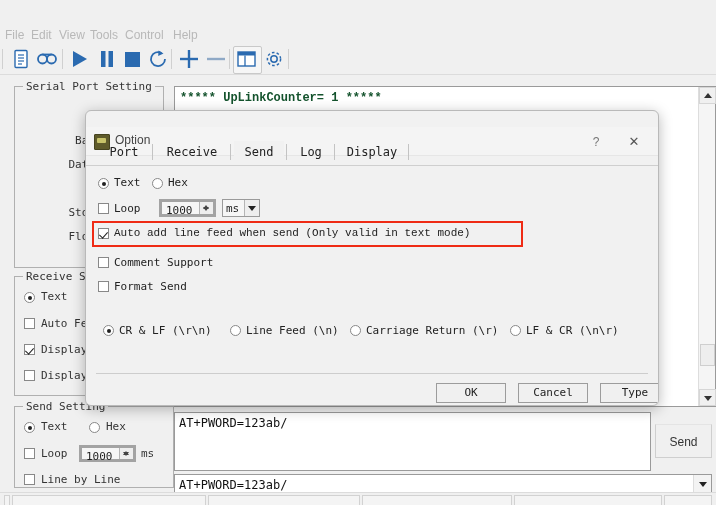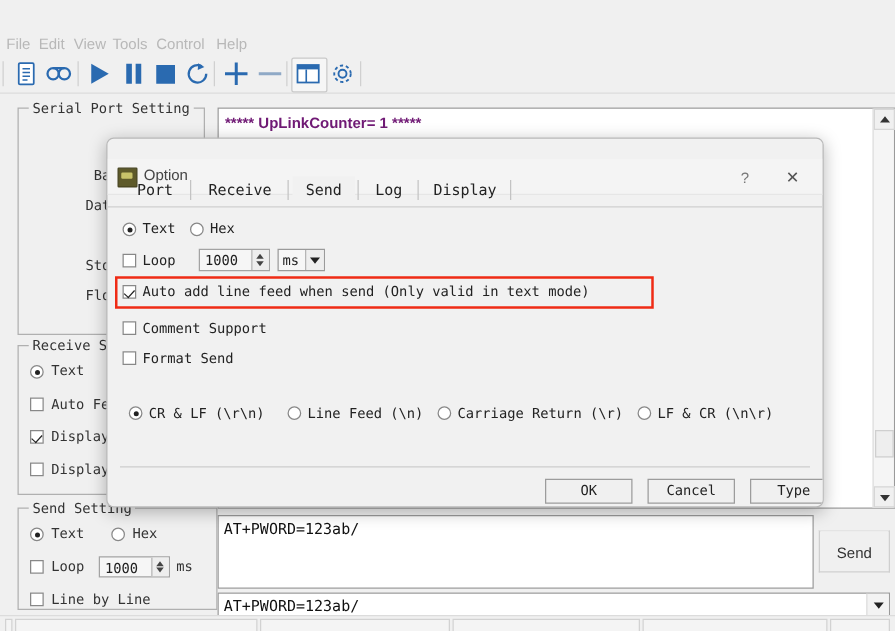--- a/index.html
+++ b/index.html
@@ -95,21 +95,21 @@
   }
   .rb{
     position:absolute;width:11px;height:11px;border:1px solid #888;
     border-radius:50%;background:#fff;box-sizing:border-box;
   }
   .rb.checked:after{
     content:"";position:absolute;left:2.5px;top:2.5px;width:4px;height:4px;
     border-radius:50%;background:#222;
   }
   .spin{
-    position:absolute;border:1px solid #a3a3a3;background:#f6f6f6;
+    position:absolute;border:3px solid #a3a3a3;background:#f6f6f6;
     box-sizing:border-box;
   }
   .spin .val{
     position:absolute;left:4px;top:2px;font-family:"DejaVu Sans Mono", monospace;
     font-size:11px;color:#222;
   }
   .spin .arrows{
     position:absolute;right:0;top:0;width:13px;height:100%;
     border-left:1px solid #b5b5b5;background:#eee;
   }
@@ -120,22 +120,22 @@
   .spin .arrows:before{top:3px;border-bottom:4px solid #444;}
   .spin .arrows:after{bottom:3px;border-top:4px solid #444;}
 
   
   .recv-area{
     position:absolute;left:174px;top:86px;width:542px;height:321px;
     background:#fff;border:1px solid #9a9a9a;box-sizing:border-box;
   }
   .recv-text{
     position:absolute;left:5px;top:4px;
-    font-family:Liberation Sans, sans-serif;font-size:12px;
-    color:#701a75;white-space:pre;font-weight:bold;
+    font-family:Liberation Mono, monospace;font-size:12px;
+    color:#14532d;white-space:pre;font-weight:bold;
   }
   .vscroll{
     position:absolute;right:0;top:0;width:17px;height:100%;
     background:#f5f5f5;border-left:1px solid #ddd;box-sizing:border-box;
   }
   .vscroll .arr{
     position:absolute;left:0;width:17px;height:17px;background:#f0f0f0;
     border:1px solid #d6d6d6;box-sizing:border-box;
   }
   .vscroll .arr.up{top:0;}
@@ -489,21 +489,21 @@
       <div class="spin" style="left:73px;top:34px;width:57px;height:18px;">
         <span class="val">1000</span>
         <span class="arrows"></span>
       </div>
       <div class="dropdown" style="left:136px;top:34px;width:38px;height:18px;">
         <span class="dv">ms</span>
         <span class="dar"></span>
       </div>
 
       <div class="cb checked" style="left:12px;top:63px;"></div>
-      <div class="mtxt" style="left:28px;top:62px;">Auto add line feed when send (Only valid in text mode)</div>
+      <div class="mtxt" style="left:28px;top:62px;font-family:Liberation Mono, monospace;">Auto add line feed when send (Only valid in text mode)</div>
       <div class="redbox" style="left:6px;top:56px;width:431px;height:26px;"></div>
 
       <div class="cb" style="left:12px;top:92px;"></div>
       <div class="mtxt" style="left:28px;top:91px;">Comment Support</div>
 
       <div class="cb" style="left:12px;top:116px;"></div>
       <div class="mtxt" style="left:28px;top:115px;">Format Send</div>
 
       <div class="rb checked" style="left:17px;top:160px;"></div>
       <div class="mtxt" style="left:33px;top:159px;">CR &amp; LF (\r\n)</div>

